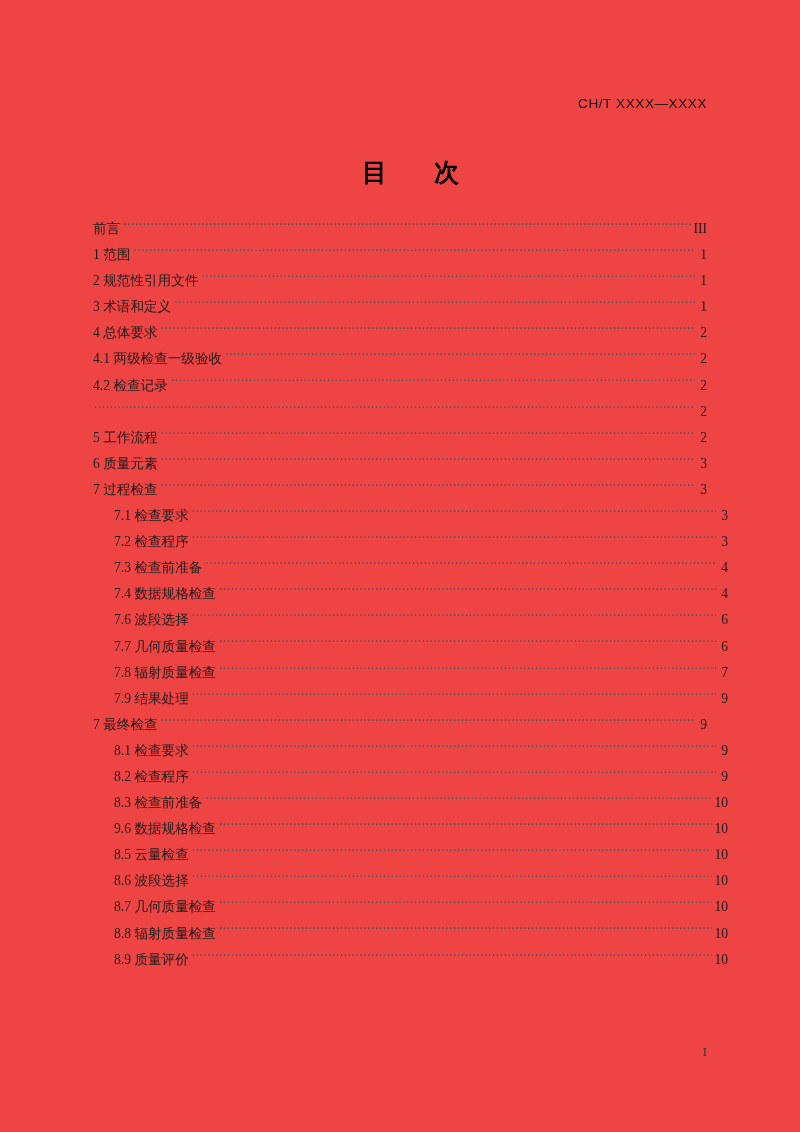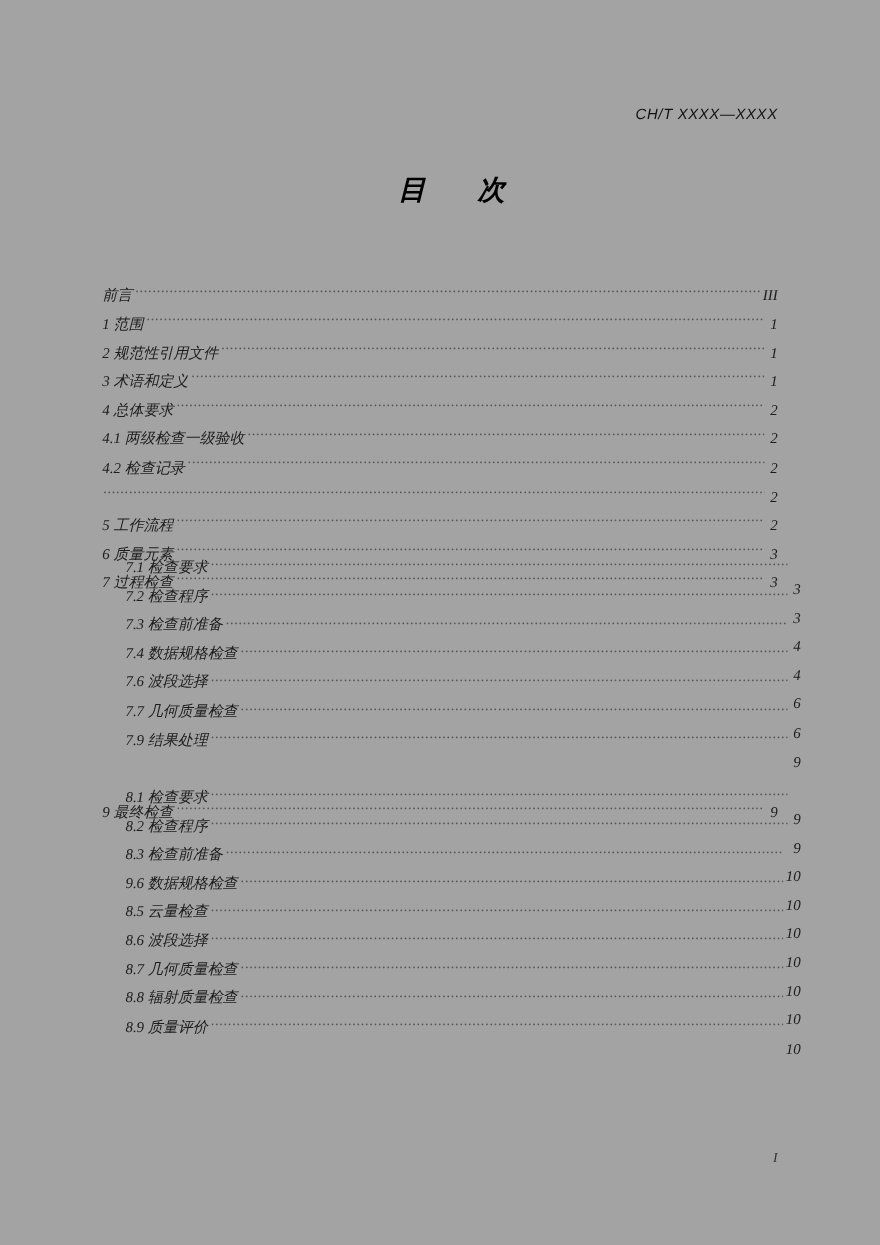--- a/index.html
+++ b/index.html
@@ -8,24 +8,23 @@
     background: #ffffff;
   }
   body {
     font-family: "Liberation Serif", "DejaVu Serif", serif;
     color: #1a1a1a;
   }
   .page {
     position: relative;
     width: 800px;
     height: 1132px;
-    background: #a3a3a3;
+    background: #ef4444;
     overflow: hidden;
     box-sizing: border-box;
-    font-style: italic;
   }
   .std-header {
     position: absolute;
     top: 96px;
     right: 93px;
     font-family: "Liberation Sans", "DejaVu Sans", sans-serif;
     font-size: 13.5px;
     letter-spacing: 0.6px;
     color: #111;
     white-space: nowrap;
@@ -53,21 +52,20 @@
     align-items: baseline;
     width: 100%;
     height: 26.1px;
     font-size: 13.6px;
     line-height: 26.1px;
     color: #1c1c1c;
     white-space: nowrap;
   }
   .toc-row.lvl2 {
     padding-left: 21px;
-    align-items: center;
   }
   .toc-row.lvl2 > .toc-label {
     font-size: 13.6px;
   }
   .toc-label {
     flex: 0 0 auto;
     padding-right: 2px;
   }
   .toc-dots {
     flex: 1 1 auto;
@@ -86,21 +84,20 @@
     left: 0;
     bottom: -1px;
     white-space: nowrap;
   }
   .toc-page {
     flex: 0 0 auto;
     text-align: right;
     min-width: 10px;
     padding-left: 1px;
     color: #1c1c1c;
-    margin-top: 40px;
   }
   .footer-page {
     position: absolute;
     bottom: 72px;
     right: 93px;
     font-size: 12.5px;
     color: #333;
     font-family: "Liberation Serif", "DejaVu Serif", serif;
   }
 </style>
@@ -192,26 +189,31 @@
         <span class="toc-label">7.6 波段选择</span>
         <span class="toc-dots"></span>
         <span class="toc-page">6</span>
       </div>
       <div class="toc-row lvl2">
         <span class="toc-label">7.7 几何质量检查</span>
         <span class="toc-dots"></span>
         <span class="toc-page">6</span>
       </div>
       <div class="toc-row lvl2">
+        <span class="toc-label">7.8 辐射质量检查</span>
+        <span class="toc-dots"></span>
+        <span class="toc-page">7</span>
+      </div>
+      <div class="toc-row lvl2">
         <span class="toc-label">7.9 结果处理</span>
         <span class="toc-dots"></span>
         <span class="toc-page">9</span>
       </div>
       <div class="toc-row">
-        <span class="toc-label">9 最终检查</span>
+        <span class="toc-label">7 最终检查</span>
         <span class="toc-dots"></span>
         <span class="toc-page">9</span>
       </div>
       <div class="toc-row lvl2">
         <span class="toc-label">8.1 检查要求</span>
         <span class="toc-dots"></span>
         <span class="toc-page">9</span>
       </div>
       <div class="toc-row lvl2">
         <span class="toc-label">8.2 检查程序</span>

